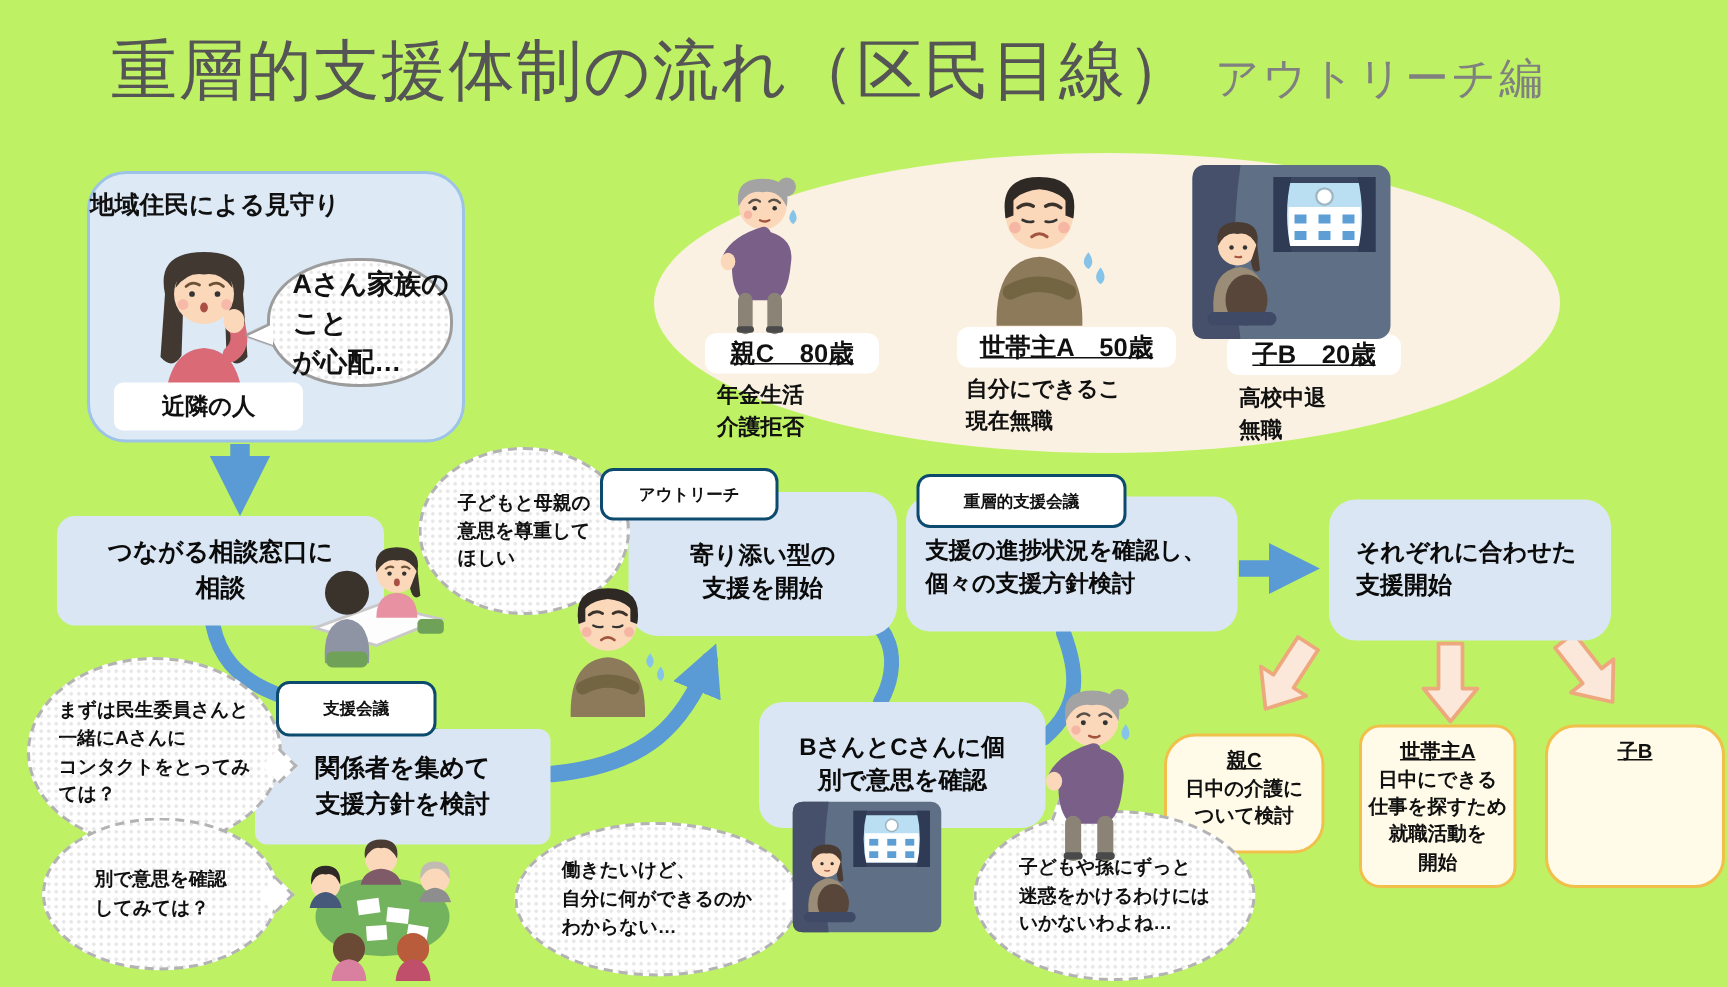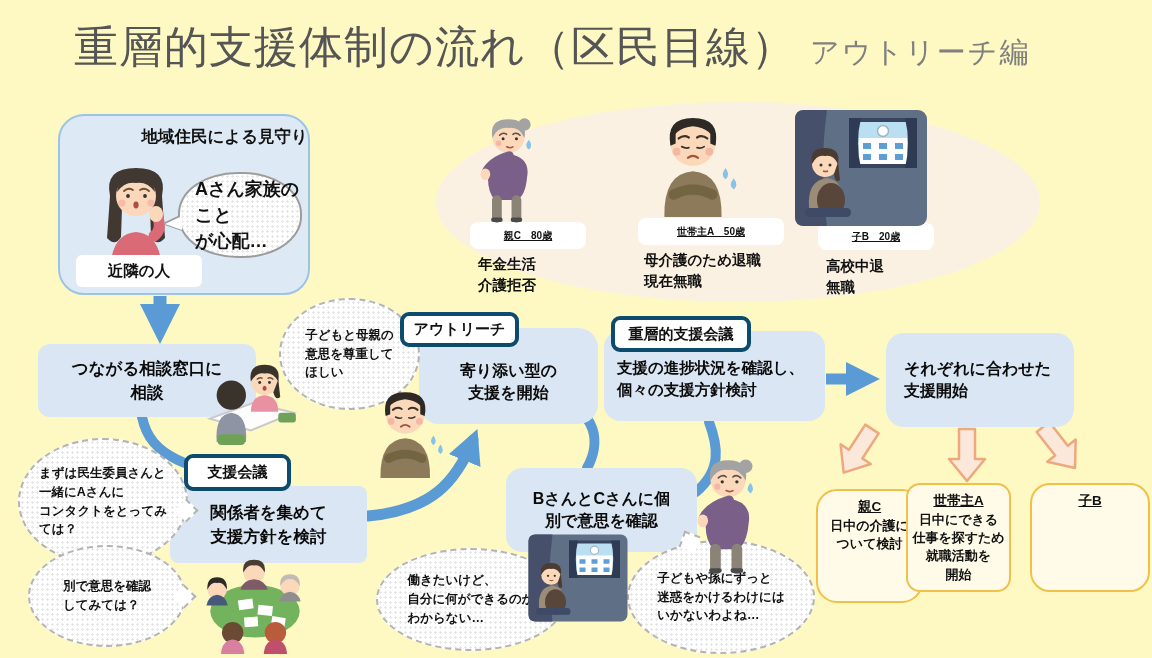--- a/index.html
+++ b/index.html
@@ -1,59 +1,59 @@
 <!DOCTYPE html>
 <html lang="ja"><head>
 <meta charset="utf-8">
 <style>
   html,body{margin:0;padding:0;background:#fff;}
   body{font-family:"Liberation Sans","DejaVu Sans",sans-serif;color:#111;}
-  .canvas{position:relative;width:1152px;height:658px;background:#fef9c3;overflow:hidden;}
+  .canvas{position:relative;width:1152px;height:658px;background:#bef264;overflow:hidden;}
   .pre{white-space:pre-line;}
 
   
   .title{position:absolute;left:74px;top:18px;display:flex;align-items:baseline;gap:14px;z-index:2;}
   .title-main{font-size:44px;font-weight:400;color:#555;letter-spacing:1px;}
   .title-suffix{font-size:29px;font-weight:400;color:#808080;letter-spacing:2px;}
 
   
   .bg-ellipse{position:absolute;left:436px;top:102px;width:604px;height:200px;border-radius:50%;
     background:#FAF1E2;z-index:0;}
 
   
   .connectors{position:absolute;left:0;top:0;width:1152px;height:658px;z-index:1;pointer-events:none;}
 
   
   .box-blue{position:absolute;background:#DAE6F3;border-radius:12px;display:flex;align-items:center;
     justify-content:center;text-align:center;font-weight:bold;font-size:16px;line-height:1.4;
     color:#0b0b0b;z-index:2;box-sizing:border-box;}
 
   
-  .pill{position:absolute;background:#fff;border:4px solid #0c4a6e;border-radius:9px;display:flex;
-    align-items:center;justify-content:center;font-weight:bold;font-size:15px;z-index:5;box-sizing:border-box;}
+  .pill{position:absolute;background:#fff;border:2px solid #0c4a6e;border-radius:9px;display:flex;
+    align-items:center;justify-content:center;font-weight:bold;font-size:11px;z-index:5;box-sizing:border-box;}
 
   
   .bubble-dashed{position:absolute;border:2px dashed #b3b3b3;border-radius:50%;
     background-color:#fff;background-image:radial-gradient(#e7e7e7 1px,transparent 1.25px);
     background-size:5px 5px;display:flex;align-items:center;justify-content:center;
     font-weight:600;font-size:12.5px;line-height:1.5;text-align:left;z-index:3;
     padding:8px 12px;box-sizing:border-box;color:#111;}
   .bubble-dashed::after{content:"";position:absolute;width:15px;height:15px;background:#fff;
     border-right:2px dashed #b3b3b3;border-bottom:2px dashed #b3b3b3;}
   .bubble-contact::after{right:-9px;top:50%;transform:rotate(-45deg);}
   .bubble-work-consult::after{right:-9px;top:42%;transform:rotate(-45deg);}
   .bubble-respect::after{right:10px;bottom:-8px;transform:rotate(20deg);}
   .bubble-want-work::after{right:-9px;top:38%;transform:rotate(-45deg);}
   .bubble-burden::after{border:none;border-left:2px dashed #b3b3b3;border-top:2px dashed #b3b3b3;
     left:52px;top:-9px;transform:rotate(20deg);}
 
   
   .watch-box{position:absolute;left:58px;top:114px;width:252px;height:181px;background:#DDEAF6;
     border:2.5px solid #9DC3E6;border-radius:26px;z-index:2;box-sizing:border-box;}
-  .watch-title{position:absolute;left:0;top:10px;width:100%;text-align:right;font-weight:bold;
+  .watch-title{position:absolute;left:0;top:10px;width:100%;text-align:left;font-weight:bold;
     font-size:16.5px;}
   .person-label{position:absolute;left:16px;top:139px;width:126px;height:32px;background:#fff;
     border-radius:6px;display:flex;align-items:center;justify-content:center;font-weight:bold;
     font-size:15.5px;z-index:3;}
   .solid-bubble{position:absolute;left:118px;top:56px;width:124px;height:86px;background-color:#fff;
     background-image:radial-gradient(#e7e7e7 1px,transparent 1.25px);background-size:5px 5px;
     border:2px solid #9c9c9c;border-radius:48%;display:flex;align-items:center;font-weight:bold;
     font-size:18px;line-height:1.45;padding-left:15px;box-sizing:border-box;z-index:4;text-align:left;}
   .solid-tail{position:absolute;left:-15px;top:42px;width:0;height:0;
     border-top:8px solid transparent;border-bottom:6px solid transparent;border-right:17px solid #fff;
@@ -66,21 +66,21 @@
   .ill-householder{left:646px;top:110px;width:98px;height:108px;}
   .ill-child{left:793px;top:108px;width:136px;height:120px;}
   .ill-consult{left:194px;top:356px;width:104px;height:90px;}
   .ill-meeting{left:195px;top:551px;width:120px;height:103px;}
   .ill-man2{left:360px;top:386px;width:94px;height:92px;}
   .ill-hiki2{left:527px;top:522px;width:102px;height:112px;}
   .ill-elder2{left:692px;top:452px;width:80px;height:126px;}
 
   
   .fam-name{position:absolute;background:#fff;border-radius:8px;display:flex;align-items:center;
-    justify-content:center;font-weight:bold;font-size:10px;text-decoration:underline;z-index:3;}
+    justify-content:center;font-weight:bold;font-size:17px;text-decoration:underline;z-index:3;}
   .fam-name-parent{left:470px;top:222px;width:116px;height:27px;}
   .fam-name-householder{left:638px;top:218px;width:146px;height:27px;}
   .fam-name-child{left:818px;top:223px;width:116px;height:27px;}
   .fam-desc{position:absolute;font-weight:bold;font-size:14.5px;line-height:1.45;z-index:3;}
   .fam-desc-parent{left:478px;top:254px;}
   .fam-desc-householder{left:644px;top:250px;}
   .fam-desc-child{left:826px;top:256px;}
 
   
   .box-consult{left:38px;top:344px;width:218px;height:73px;font-size:16.5px;}
@@ -92,29 +92,29 @@
   .box-start{left:886px;top:333px;width:188px;height:94px;border-radius:18px;
     justify-content:flex-start;text-align:left;padding-left:18px;}
   .pill-meeting{left:184px;top:454px;width:107px;height:37px;}
   .pill-outreach{left:400px;top:312px;width:119px;height:35px;}
   .pill-layered{left:611px;top:316px;width:140px;height:36px;}
 
   
   .bubble-contact{left:18px;top:438px;width:170px;height:127px;}
   .bubble-work-consult{left:28px;top:545px;width:158px;height:102px;}
   .bubble-respect{left:279px;top:298px;width:141px;height:112px;}
-  .bubble-want-work{left:376px;top:548px;width:190px;height:103px;}
-  .bubble-burden{left:627px;top:540px;width:188px;height:114px;}
+  .bubble-want-work{left:343px;top:548px;width:190px;height:103px;}
+  .bubble-burden{left:649px;top:540px;width:188px;height:114px;}
 
   
   .outcome{position:absolute;background:#FFFBE8;border:2px solid #F0C04A;border-radius:14px;
     z-index:2;text-align:center;padding-top:7px;box-sizing:border-box;}
   .outcome-name{font-weight:bold;font-size:13.5px;text-decoration:underline;}
   .outcome-desc{font-weight:bold;font-size:13px;line-height:1.4;margin-top:1px;}
-  .outcome-parent{left:816px;top:489px;width:107px;height:114px;border-radius:21px;}
+  .outcome-parent{left:776px;top:489px;width:107px;height:80px;border-radius:21px;}
   .outcome-householder{left:906px;top:483px;width:105px;height:109px;}
   .outcome-child{left:1030px;top:483px;width:120px;height:109px;border-radius:20px;}
 </style>
 </head>
 <body>
 
 <div class="canvas">
 
   <div class="bg-ellipse"></div>
 
@@ -286,21 +286,21 @@
   <svg class="ill ill-child">
       <use href="#p-hiki"></use>
     </svg>
 
   <div class="fam-name fam-name-parent">親C　80歳</div>
   <div class="fam-name fam-name-householder">世帯主A　50歳</div>
   <div class="fam-name fam-name-child">子B　20歳</div>
 
   <div class="fam-desc fam-desc-parent pre">年金生活
 介護拒否</div>
-  <div class="fam-desc fam-desc-householder pre">母介護のため退職
+  <div class="fam-desc fam-desc-householder pre">自分にできるこ
 現在無職</div>
   <div class="fam-desc fam-desc-child pre">高校中退
 無職</div>
 
   <div class="box-blue box-consult pre">つながる相談窓口に
 相談</div>
   <svg class="ill ill-consult">
       <use href="#p-consult"></use>
     </svg>
 

